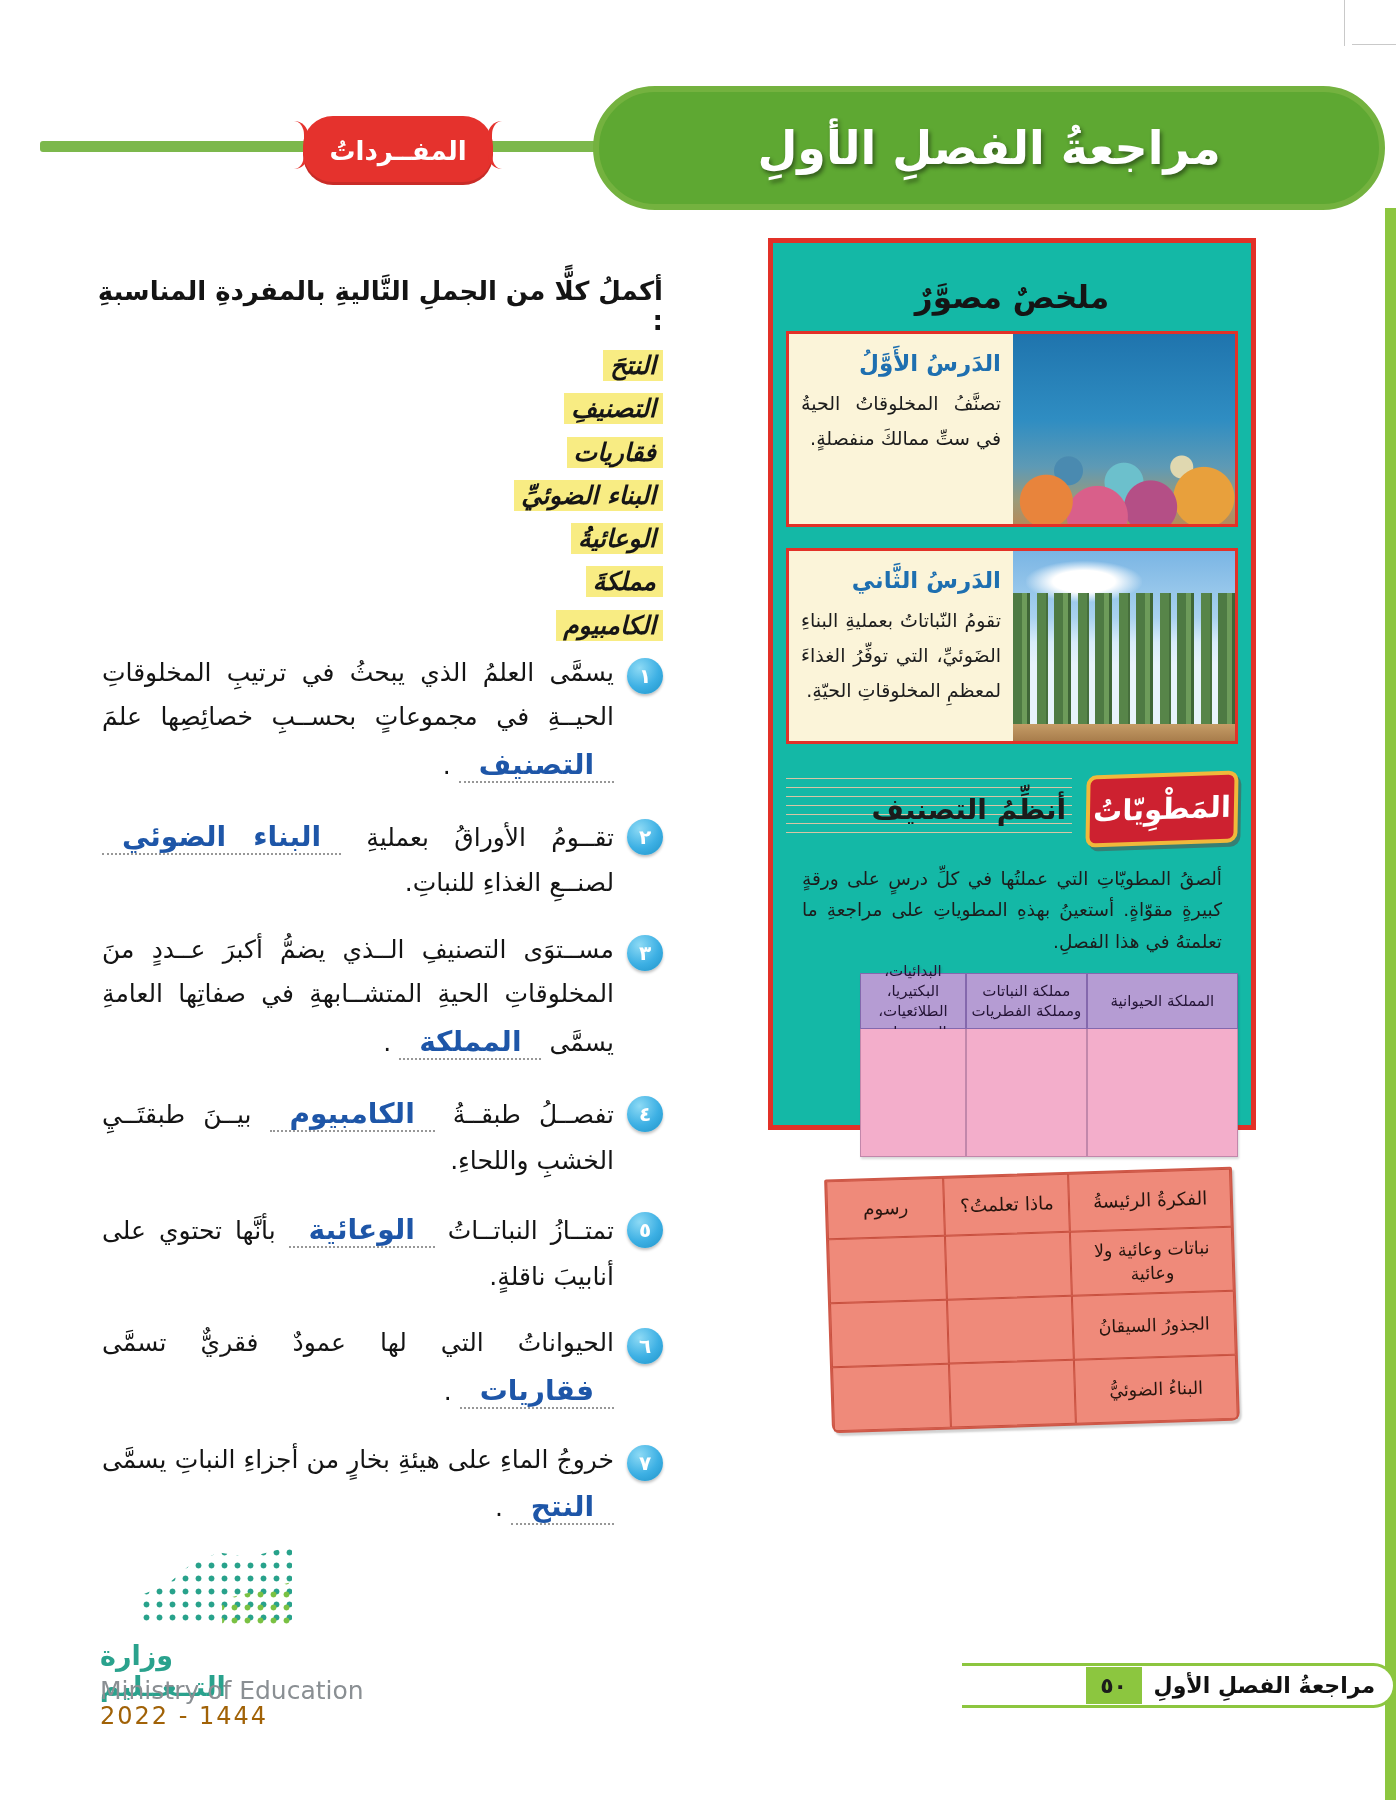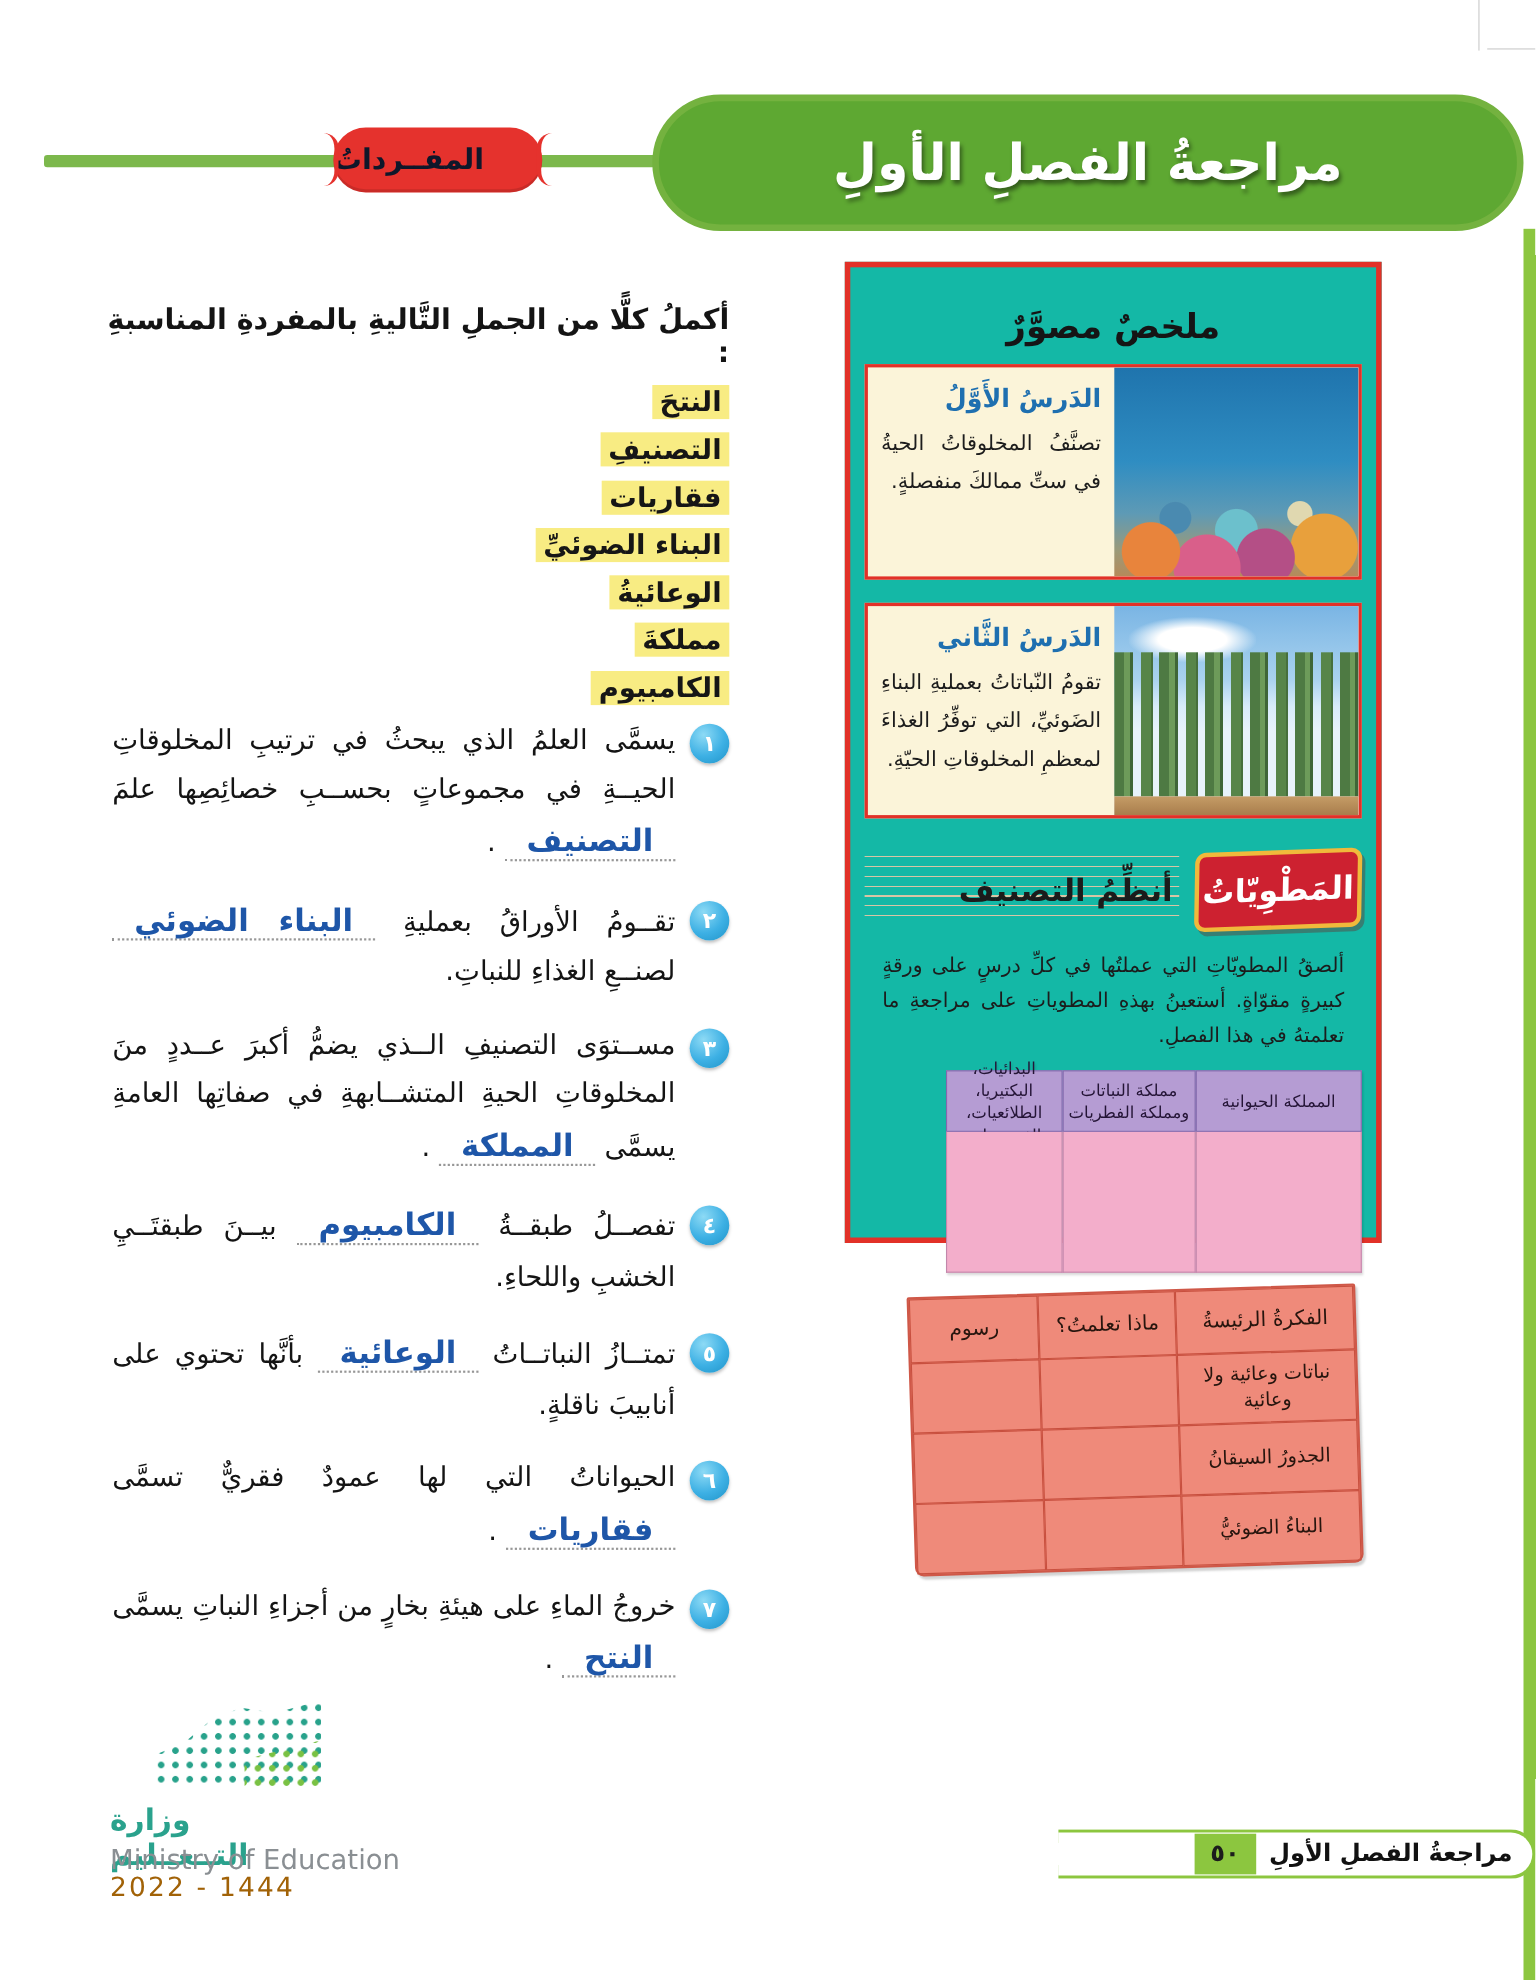--- a/index.html
+++ b/index.html
@@ -9,41 +9,41 @@
 
   
   .crop-v { position:absolute; left:1344px; top:0; width:1px; height:46px; background:#c9c9c9; }
   .crop-h { position:absolute; left:1352px; top:44px; width:44px; height:1px; background:#c9c9c9; }
 
   
   .side-strip { position:absolute; left:1385px; top:208px; width:11px; height:1592px; background:#8cc63f; }
 
   
   .top-rule { position:absolute; left:40px; top:141px; width:600px; height:11px; background:#7cb84c; border-radius:3px; }
-  .vocab-badge { position:absolute; left:303px; top:116px; width:190px; height:59px; background:#e5322d;
-    border-radius:30px; color:#0f172a; font-weight:bold; font-size:26px; display:flex; align-items:center; justify-content:flex-end;
+  .vocab-badge { position:absolute; left:303px; top:116px; width:190px; height:69px; background:#e5322d;
+    border-radius:30px; color:#ffffff; font-weight:bold; font-size:26px; display:flex; align-items:center; justify-content:center;
     box-shadow:inset 0 -3px 0 rgba(0,0,0,.12); z-index:5; }
   .vocab-badge::before { content:""; position:absolute; right:-13px; top:5px; width:14px; height:48px;
     border-left:4px solid #e5322d; border-radius:14px 0 0 14px; }
   .vocab-badge::after { content:""; position:absolute; left:-13px; top:5px; width:14px; height:48px;
     border-right:4px solid #e5322d; border-radius:0 14px 14px 0; }
 
   
   .banner { position:absolute; left:593px; top:86px; width:792px; height:124px; border:6px solid #74b23f; border-radius:62px;
     background:
       repeating-linear-gradient(115deg, rgba(255,255,255,.10) 0 2px, rgba(0,0,0,0) 2px 6px),
       linear-gradient(100deg,#3c8a27 0%,#63ad35 22%,#8fc43c 45%,#5ea832 60%,#7abf3e 74%,#33915２ 86%,#2f8a57 100%);
     background-color:#5ea832;
     display:flex; align-items:center; justify-content:center; z-index:4; }
   .banner-title { color:#fff; font-size:46px; font-weight:bold; text-shadow:2px 3px 4px rgba(0,0,0,.45); letter-spacing:1px; }
 
   
   .left-col { position:absolute; right:733px; top:276px; width:578px; }
   .instruction { font-size:26px; font-weight:bold; color:#141414; margin-bottom:12px; }
-  .vocab-list { margin-bottom:4px; }
+  .vocab-list { margin-bottom:4px;font-style:italic; }
   .vocab-item { margin-bottom:7px; line-height:1.45; }
   .hl { background:#f8ec83; font-weight:bold; font-size:25px; color:#161616; padding:1px 7px; }
   .question { display:flex; gap:13px; margin-bottom:22px; }
   .qnum { flex:0 0 36px; width:36px; height:36px; border-radius:50%;
     background:radial-gradient(circle at 35% 28%, #8ddaf5 0%, #3db0e4 55%, #1f93c8 100%);
     color:#fff; font-size:20px; font-weight:bold; display:flex; align-items:center; justify-content:center; margin-top:7px;
     box-shadow:0 2px 3px rgba(0,0,0,.25); }
   .qtext { font-size:25px; line-height:1.78; text-align:justify; color:#141414; width:512px; }
   .answer { color:#1e56a8; font-weight:bold; font-size:28px; padding:0 20px; border-bottom:2px dotted #979797; white-space:nowrap; }
 

